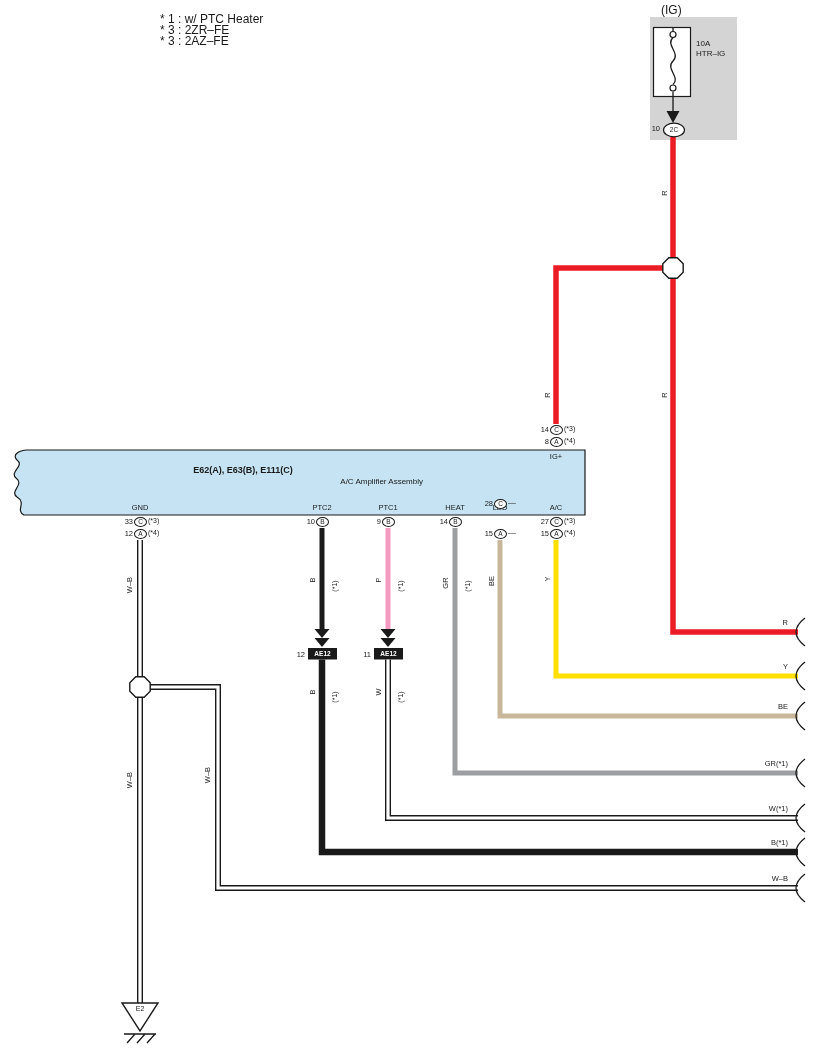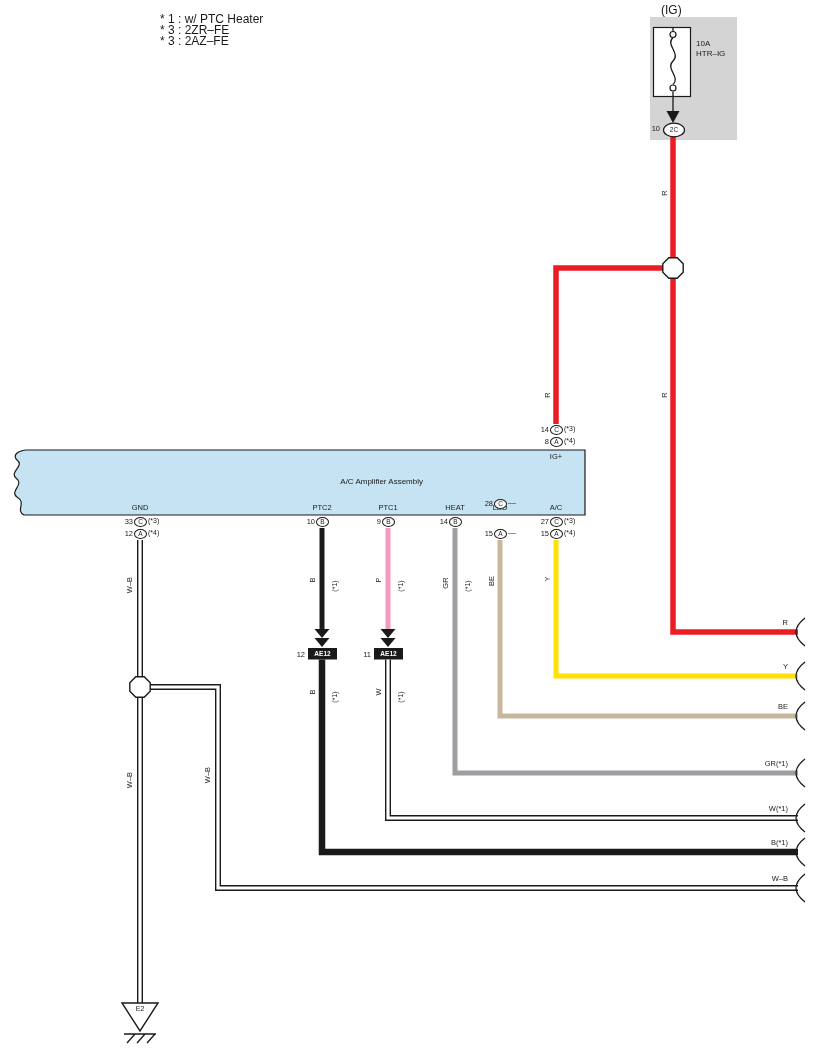--- a/index.html
+++ b/index.html
@@ -87,20 +87,21 @@
     <div>* 3 : 2ZR–FE</div>
     <div>* 3 : 2AZ–FE</div>
   </div>
 
   <div class="hlabel" style="left:661px;top:3px;font-size:12px">(IG)</div>
   <div class="hlabel" style="left:696px;top:39px;font-size:8px">10A</div>
   <div class="hlabel" style="left:696px;top:49px;font-size:8px">HTR–IG</div>
   <div class="hlabel" style="left:644px;top:124px;width:16px;text-align:right">10</div>
   <div class="hlabel" style="left:664px;top:126px;width:20px;text-align:center;font-size:6.5px">2C</div>
 
+  <div class="box-title">E62(A), E63(B), E111(C)</div>
   <div class="box-subtitle">A/C Amplifier Assembly</div>
   <div class="pinlabel" style="left:534px;top:452px">IG+</div>
   <div class="pinlabel" style="left:118px;top:503px">GND</div>
   <div class="pinlabel" style="left:300px;top:503px">PTC2</div>
   <div class="pinlabel" style="left:366px;top:503px">PTC1</div>
   <div class="pinlabel" style="left:433px;top:503px">HEAT</div>
   <div class="pinlabel" style="left:478px;top:503px">LED</div>
   <div class="pinlabel" style="left:534px;top:503px">A/C</div>
 
   <div class="pinrow" style="left:535px;top:425px">

